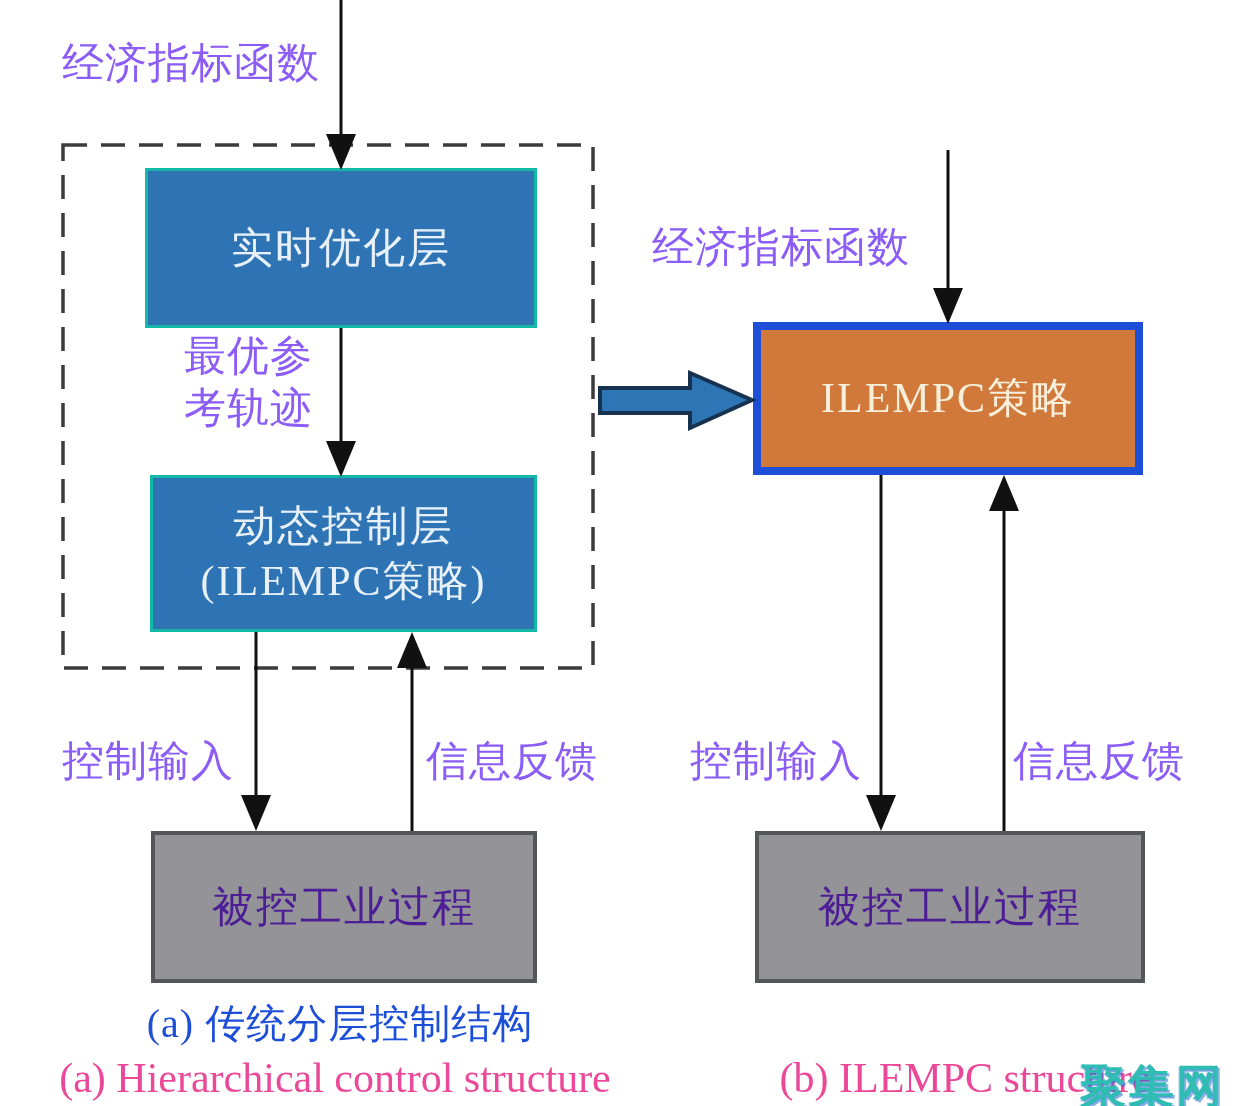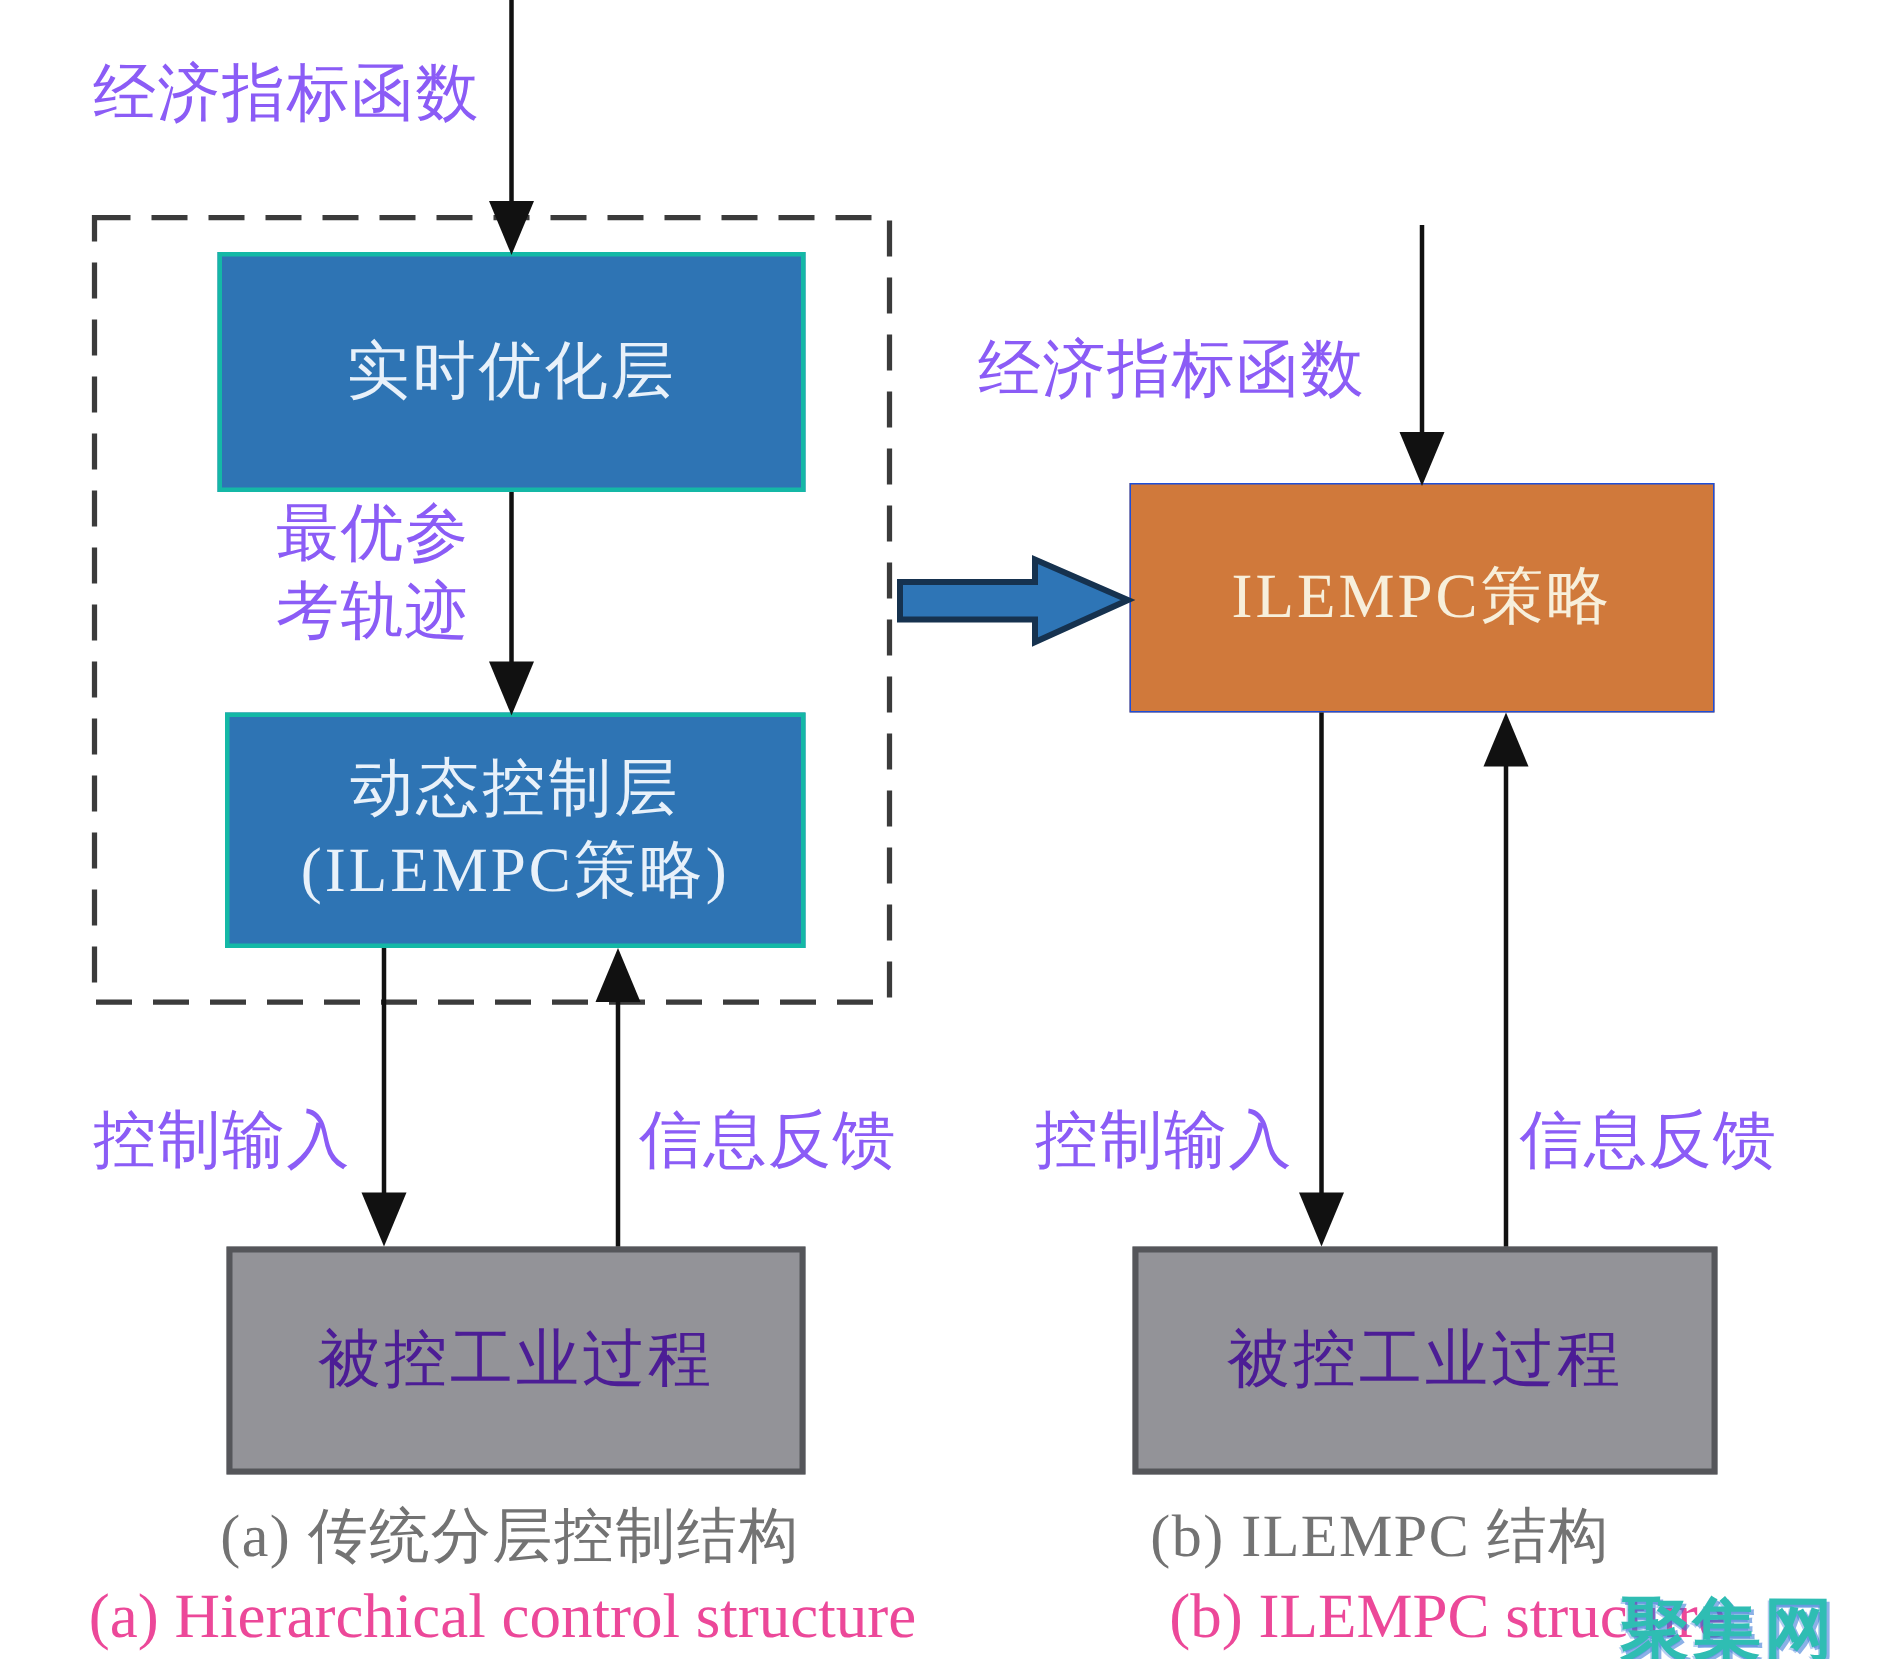--- a/index.html
+++ b/index.html
@@ -15,24 +15,24 @@
   .lbl{
     position:absolute; font-size:42px; color:#8b5cf6; letter-spacing:1px;
     white-space:nowrap; line-height:1.2;text-align:center;
   }
   .node{
     position:absolute; display:flex; align-items:center; justify-content:center;
     flex-direction:column; text-align:center; font-size:42px; letter-spacing:2px;
     line-height:1.3; box-sizing:border-box;
   }
   .node.blue{ background:var(--blue-box); border:3px solid #14b8a6; color:#e8f1fa;}
-  .node.orange{ background:var(--orange-box); border:1px solid #1d4ed8; color:#f7efdb;}
+  .node.orange{ background:var(--orange-box); border:8px solid #1d4ed8; color:#f7efdb;}
   .node.gray{ background:var(--gray-box); border:4px solid #55565a; color:#4c1d95;}
   .caption-zh{
-    position:absolute; font-size:40px; color:#737373; text-align:center;
+    position:absolute; font-size:40px; color:#1d4ed8; text-align:center;
     letter-spacing:1px; white-space:nowrap;
   }
   .caption-en{
     position:absolute; font-size:42px; color:#ec4899; text-align:center;
     white-space:nowrap;
   }
   #svg-overlay{ position:absolute; left:0; top:0; z-index:3; pointer-events:none;}
   .thin-line{ stroke:var(--line); stroke-width:3px; }
   .head{ fill:var(--line); }
   .dashed-rect{ fill:none; stroke:var(--dash); stroke-width:3.5px; stroke-dasharray:24 14; }
@@ -85,21 +85,20 @@
   </div>
 
   <div class="lbl" style="left:690px; top:736px;">控制输入</div>
 
   <div class="lbl" style="left:1013px; top:736px;">信息反馈</div>
 
   <div class="node gray" style="left:755px; top:831px; width:390px; height:152px;">
     <span>被控工业过程</span>
   </div>
 
-  <div class="caption-zh" style="left:690px; top:996px; width:460px;">(b) ILEMPC 结构</div>
 
   <div class="caption-en" style="left:700px; top:1054px; width:530px;">(b) ILEMPC structure</div>
 
   <div id="watermark">聚集网</div>
 
   <svg id="svg-overlay" width="1260" height="1106" viewBox="0 0 1260 1106">
 
     <rect class="dashed-rect" x="63" y="145" width="530" height="523"></rect>
 
     <line class="thin-line" x1="341" y1="0" x2="341" y2="136"></line>

